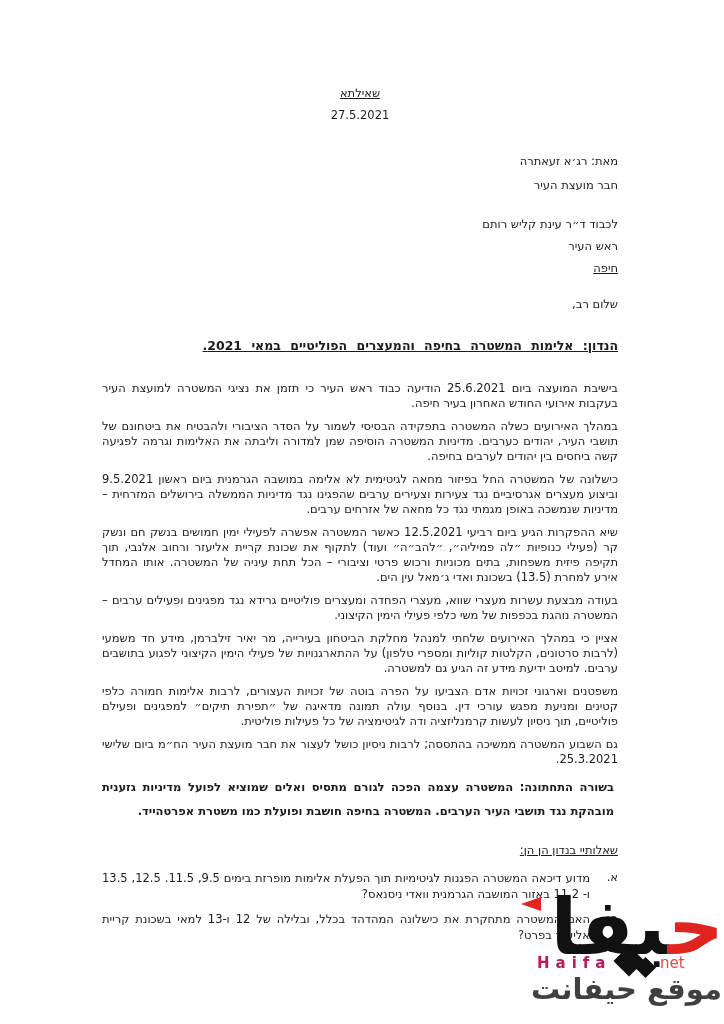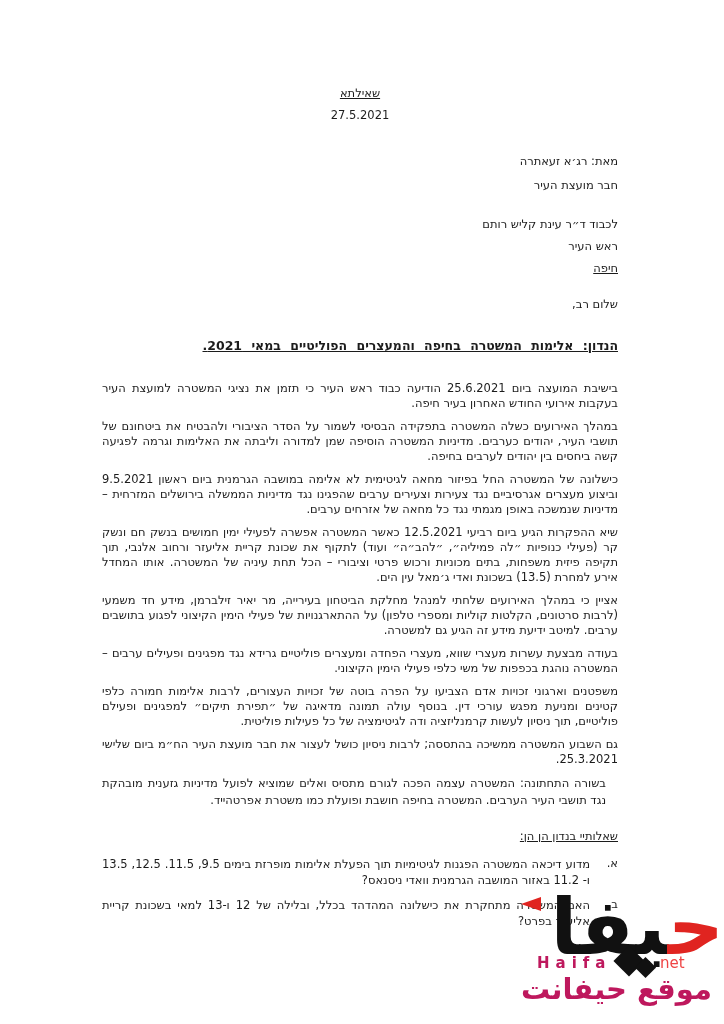--- a/index.html
+++ b/index.html
@@ -39,24 +39,24 @@
     font-size:12.5px;
     word-spacing:5px;
     margin-bottom:28px;
   }
   p.para{
     margin:0 0 8px 0;
     text-align:justify;
     line-height:15px;
   }
   .conclusion{
-    font-weight:normal;
+    font-weight:bold;
     text-align:justify;
-    line-height:17px;
-    margin:4px 12px 20px 0;
+    line-height:24px;
+    margin:4px 4px 20px 0;
   }
   .q-heading{
     text-decoration:underline;
     margin-bottom:12px;
   }
   .question{
     display:flex;
     gap:10px;
     margin-bottom:9px;
   }
@@ -94,23 +94,23 @@
   .wm-diamond2{
     position:absolute;left:638px;top:960px;
     width:15px;height:15px;background:#111;
     transform:rotate(45deg);
   }
   .wm-net{
     position:absolute;left:660px;top:954px;
     color:#ef4444;font-size:15px;
   }
   .wm-caption{
-    position:absolute;right:12px;top:972px;
+    position:absolute;right:2px;top:972px;
     direction:rtl;
-    color:#be185d;font-weight:bold;
+    color:#404040;font-weight:bold;
     font-size:29px;line-height:34px;
     letter-spacing:1px;
   }
 </style>
 </head>
 <body>
 
 <div class="page">
 
   <div class="hdr-title">שאילתא</div>
@@ -128,22 +128,22 @@
   </div>
 
   <div class="greeting">שלום רב,</div>
 
   <div class="subject">הנדון: אלימות המשטרה בחיפה והמעצרים הפוליטיים במאי 2021.</div>
 
   <p class="para">בישיבת המועצה ביום 25.6.2021 הודיעה כבוד ראש העיר כי תזמן את נציגי המשטרה למועצת העיר בעקבות אירועי החודש האחרון בעיר חיפה.</p>
   <p class="para">במהלך האירועים כשלה המשטרה בתפקידה הבסיסי לשמור על הסדר הציבורי ולהבטיח את ביטחונם של תושבי העיר, יהודים כערבים. מדיניות המשטרה הוסיפה שמן למדורה וליבתה את האלימות וגרמה לפגיעה קשה ביחסים בין יהודים לערבים בחיפה.</p>
   <p class="para">כישלונה של המשטרה החל בפיזור מחאה לגיטימית לא אלימה במושבה הגרמנית ביום ראשון 9.5.2021 וביצוע מעצרים אגרסיביים נגד צעירות וצעירים ערבים שהפגינו נגד מדיניות הממשלה בירושלים המזרחית – מדיניות שנמשכה באופן מגמתי נגד כל מחאה של אזרחים ערבים.</p>
   <p class="para">שיא ההפקרות הגיע ביום רביעי 12.5.2021 כאשר המשטרה אפשרה לפעילי ימין חמושים בנשק חם ונשק קר (פעילי כנופיות ״לה פמיליה״, ״להב״ה״ ועוד) לתקוף את שכונת קריית אליעזר ורחוב אלנבי, תוך תקיפה פיזית משפחות, בתים מכוניות ורכוש פרטי וציבורי – הכל תחת עיניה של המשטרה. אותו המחדל אירע למחרת (13.5) בשכונת ואדי ג׳מאל עין הים.</p>
+  <p class="para">בעודה מבצעת עשרות מעצרי שווא, מעצרי הפחדה ומעצרים פוליטיים גרידא נגד מפגינים ופעילים ערבים – המשטרה נוהגת בכפפות של משי כלפי פעילי הימין הקיצוני.</p>
   <p class="para">אציין כי במהלך האירועים שלחתי למנהל מחלקת הביטחון בעירייה, מר יאיר זילברמן, מידע חד משמעי (לרבות סרטונים, הקלטות קוליות ומספרי טלפון) על ההתארגנויות של פעילי הימין הקיצוני לפגוע בתושבים ערבים. למיטב ידיעת מידע זה הגיע גם למשטרה.</p>
-  <p class="para">בעודה מבצעת עשרות מעצרי שווא, מעצרי הפחדה ומעצרים פוליטיים גרידא נגד מפגינים ופעילים ערבים – המשטרה נוהגת בכפפות של משי כלפי פעילי הימין הקיצוני.</p>
   <p class="para">משפטנים וארגוני זכויות אדם הצביעו על הפרה בוטה של זכויות העצורים, לרבות אלימות חמורה כלפי קטינים ומניעת מפגש עורכי דין. בנוסף עולה תמונה מדאיגה של ״תפירת תיקים״ למפגינים ופעילם פוליטיים, תוך ניסיון לעשות קרמנליזציה ודה לגיטימציה של כל פעילות פוליטית.</p>
   <p class="para">גם השבוע המשטרה ממשיכה בהתססה; לרבות ניסיון כושל לעצור את חבר מועצת העיר הח״מ ביום שלישי 25.3.2021.</p>
 
   <p class="conclusion">בשורה התחתונה: המשטרה עצמה הפכה לגורם מתסיס ואלים שמוציא לפועל מדיניות גזענית מובהקת נגד תושבי העיר הערבים. המשטרה בחיפה חושבת ופועלת כמו משטרת אפרטהייד.</p>
 
   <div class="q-heading">שאלותיי בנדון הן הן:</div>
 
   <div class="question">
     <span class="q-marker">א.</span>
     <span class="q-text">מדוע דיכאה המשטרה הפגנות לגיטימיות תוך הפעלת אלימות מופרזת בימים 9.5, 11.5. 12.5, 13.5 ו- 11.2 באזור המושבה הגרמנית וואדי ניסנאס?</span>

